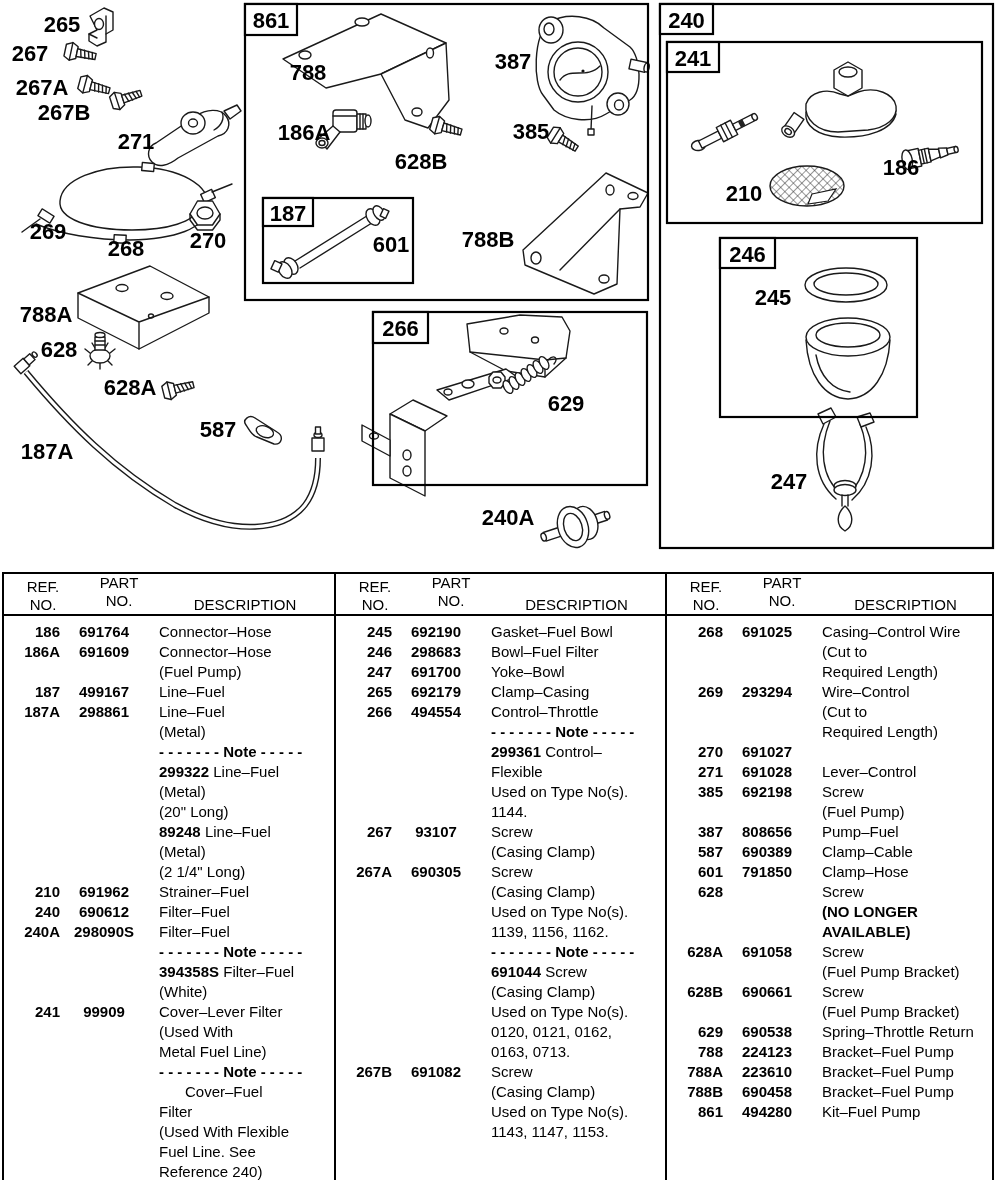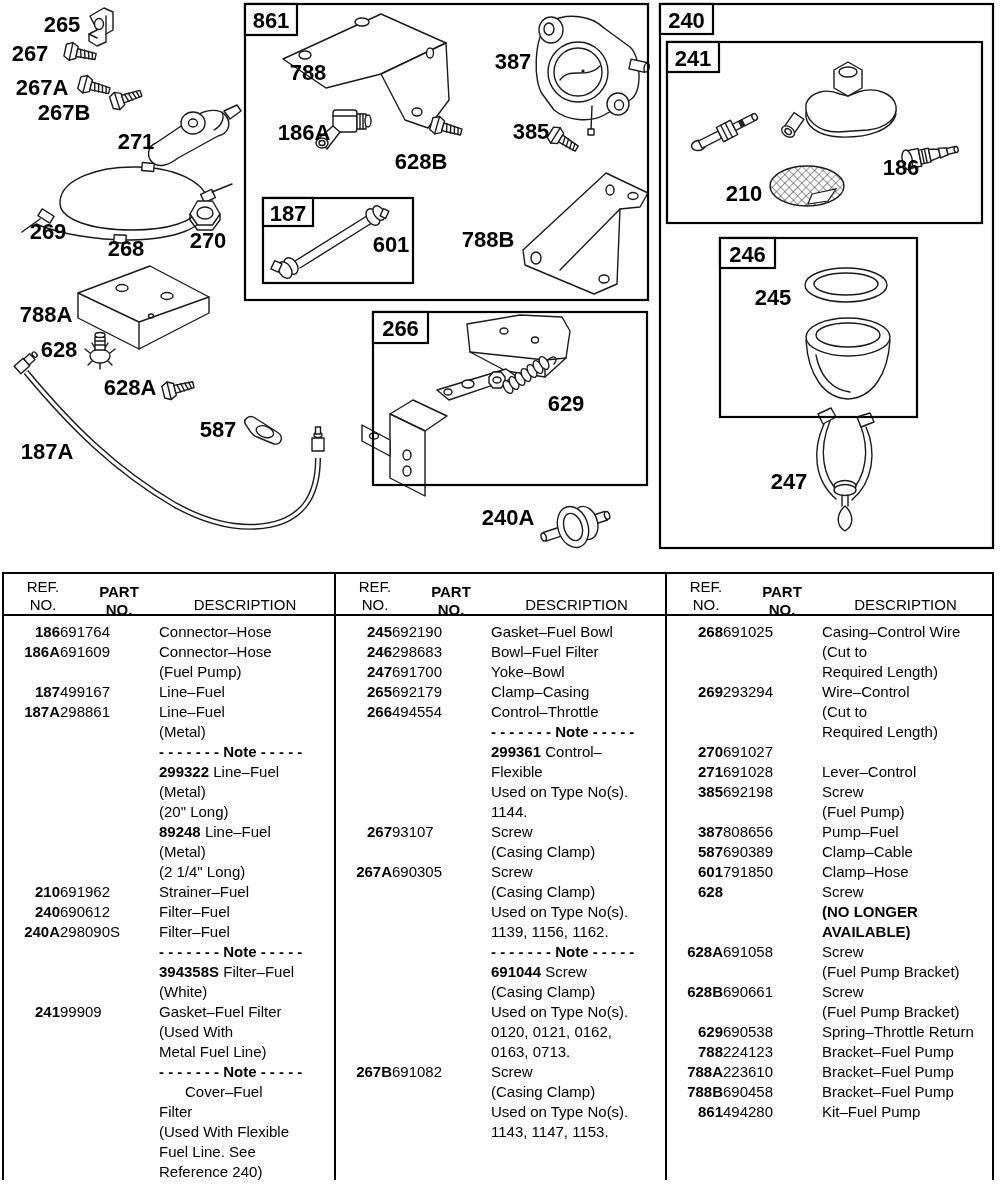--- a/index.html
+++ b/index.html
@@ -14,26 +14,26 @@
   .dlabel,.blabel{font:bold 22px "Liberation Sans","DejaVu Sans",sans-serif;fill:#000;}
   
   #table{position:absolute;left:2px;top:572px;width:992px;height:608px;box-sizing:border-box;
          border-left:2px solid #000;border-right:2px solid #000;border-top:2px solid #000;
          display:flex;overflow:hidden;}
   .tcol{box-sizing:border-box;overflow:hidden;}
   .tcol.c0,.tcol.c1{border-right:2px solid #000;}
   .tcol.c0{width:332px;}.tcol.c1{width:331px;}.tcol.c2{flex:1;}
   .thead{height:42px;box-sizing:border-box;border-bottom:2px solid #000;display:flex;font-size:15px;}
   .h-ref{width:78px;text-align:center;line-height:18px;padding-top:4px;}
-  .h-part{width:74px;text-align:center;line-height:18px;padding-top:9px;font-weight:bold;}
+  .h-part{width:74px;text-align:center;line-height:18px;padding-top:0;}
   .h-desc{flex:1;text-align:center;align-self:flex-end;padding-bottom:1px;}
   .tbody{padding-top:6px;font-size:15px;line-height:20px;}
   .trow{display:flex;align-items:flex-start;}
   .c-ref{width:56px;text-align:right;font-weight:bold;flex:none;}
-  .c-part{width:88px;text-align:left;font-weight:normal;flex:none;}
+  .c-part{width:88px;text-align:center;font-weight:bold;flex:none;}
   .c-desc{margin-left:11px;flex:1;min-width:0;}
   .dline{white-space:nowrap;}
   .dline.ind{padding-left:26px;}
   .b{font-weight:bold;}
 </style>
 </head>
 <body>
 
 <div id="page">
 
@@ -401,21 +401,21 @@
               <div class="dline"><span>Filter–Fuel</span></div>
               <div class="dline"><span class="b">- - - - - - -  Note  - - - - -</span></div>
               <div class="dline"><span class="b">394358S</span><span> Filter–Fuel</span></div>
               <div class="dline"><span>(White)</span></div>
             </div>
           </div>
           <div class="trow">
             <div class="c-ref">241</div>
             <div class="c-part">99909</div>
             <div class="c-desc">
-              <div class="dline"><span>Gasket–Fuel Filter</span></div>
+              <div class="dline"><span>Cover–Lever Filter</span></div>
               <div class="dline"><span>(Used With</span></div>
               <div class="dline"><span>Metal Fuel Line)</span></div>
               <div class="dline"><span class="b">- - - - - - -  Note  - - - - -</span></div>
               <div class="dline ind"><span>Cover–Fuel</span></div>
               <div class="dline"><span>Filter</span></div>
               <div class="dline"><span>(Used With Flexible</span></div>
               <div class="dline"><span>Fuel Line. See</span></div>
               <div class="dline"><span>Reference 240)</span></div>
             </div>
           </div>

